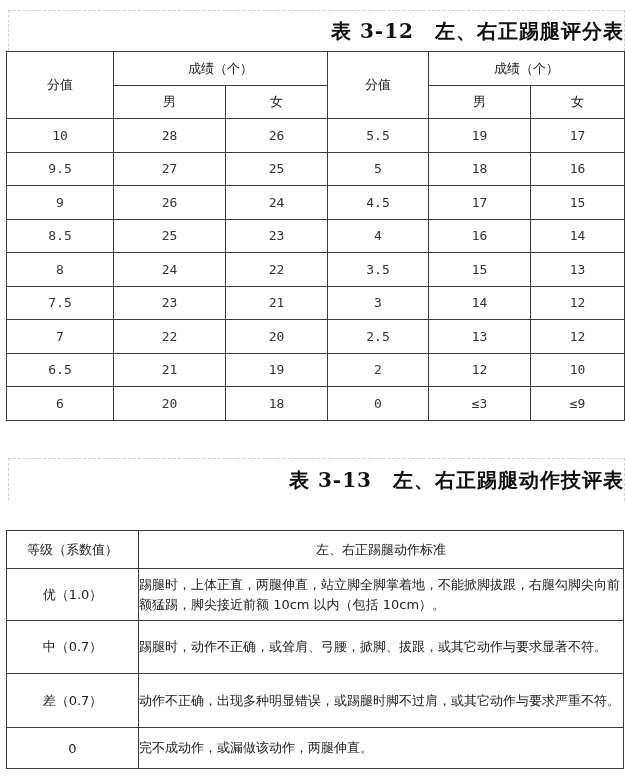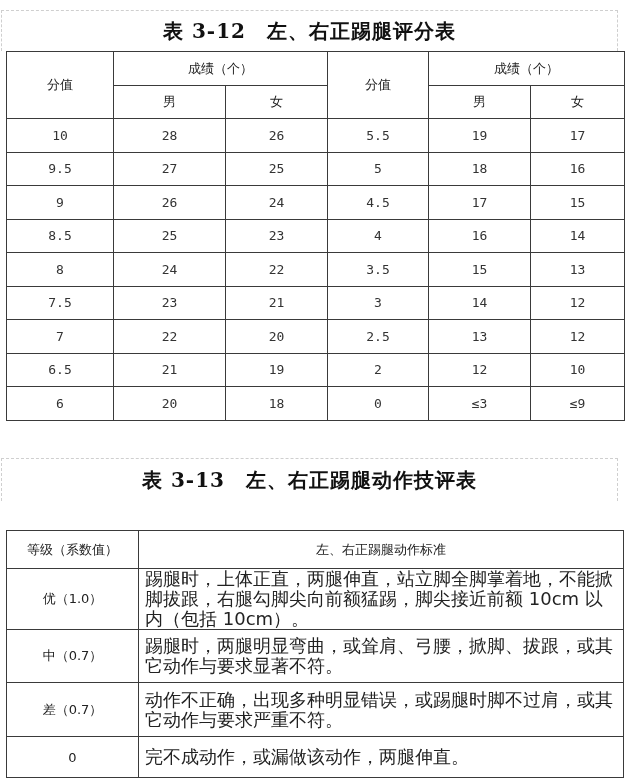--- a/index.html
+++ b/index.html
@@ -1,26 +1,26 @@
 <!DOCTYPE html>
 <html><head>
 <meta charset="utf-8">
 <style>
   html, body { margin:0; padding:0; background:#ffffff; }
   body { width:625px; height:783px; position:relative; overflow:hidden;
          font-family:"DejaVu Sans", "Liberation Sans", sans-serif; color:#1a1a1a; }
-  .title-box { position:absolute; left:1px; width:617px; border:1px dashed #cfcfcf; border-bottom:none;
-               box-sizing:border-box; display:flex; align-items:center; justify-content:center; }
+  .title-box { position:absolute; left:8px; width:617px; border:1px dashed #cfcfcf; border-bottom:none;
+               box-sizing:border-box; display:flex; align-items:center; justify-content:flex-end; }
   .title { font-family:"DejaVu Serif", "Liberation Serif", serif; font-weight:bold; font-size:20px;
            color:#111; letter-spacing:1px; }
   table { position:absolute; left:6px; border-collapse:collapse; table-layout:fixed; }
   td { border:1.3px solid #3a3a3a; text-align:center; vertical-align:middle; padding:0;
        font-size:13px; color:#222; }
   .num { font-family:"DejaVu Sans Mono", "Liberation Mono", monospace; font-size:13px; color:#333; }
-  .desc { text-align:left; padding:0 6px; line-height:20px; font-size:18px; }
+  .desc { text-align:left; padding:0 0; line-height:20px; font-size:13px; }
   #t1 { top:51px; width:618px; }
   #t2 { top:530px; width:617px; }
 </style>
 </head>
 <body>
 
 <div class="title-box" style="top:10px;height:41px;">
   <span class="title">表 3-12　左、右正踢腿评分表</span>
 </div>
 <table id="t1">
@@ -132,21 +132,21 @@
       <tr style="height:38px">
     <td>等级（系数值）</td>
     <td>左、右正踢腿动作标准</td>
   </tr>
   <tr style="height:52px">
     <td>优（1.0）</td>
     <td class="desc">踢腿时，上体正直，两腿伸直，站立脚全脚掌着地，不能掀脚拔跟，右腿勾脚尖向前额猛踢，脚尖接近前额 10cm 以内（包括 10cm）。</td>
   </tr>
   <tr style="height:53px">
     <td>中（0.7）</td>
-    <td class="desc">踢腿时，两腿明显弯曲，或耸肩、弓腰，掀脚、拔跟，或其它动作与要求显著不符。</td>
+    <td class="desc">踢腿时，动作不正确，或耸肩、弓腰，掀脚、拔跟，或其它动作与要求显著不符。</td>
   </tr>
   <tr style="height:54px">
     <td>差（0.7）</td>
     <td class="desc">动作不正确，出现多种明显错误，或踢腿时脚不过肩，或其它动作与要求严重不符。</td>
   </tr>
   <tr style="height:41px">
     <td>0</td>
     <td class="desc">完不成动作，或漏做该动作，两腿伸直。</td>
   </tr>
 </tbody>

